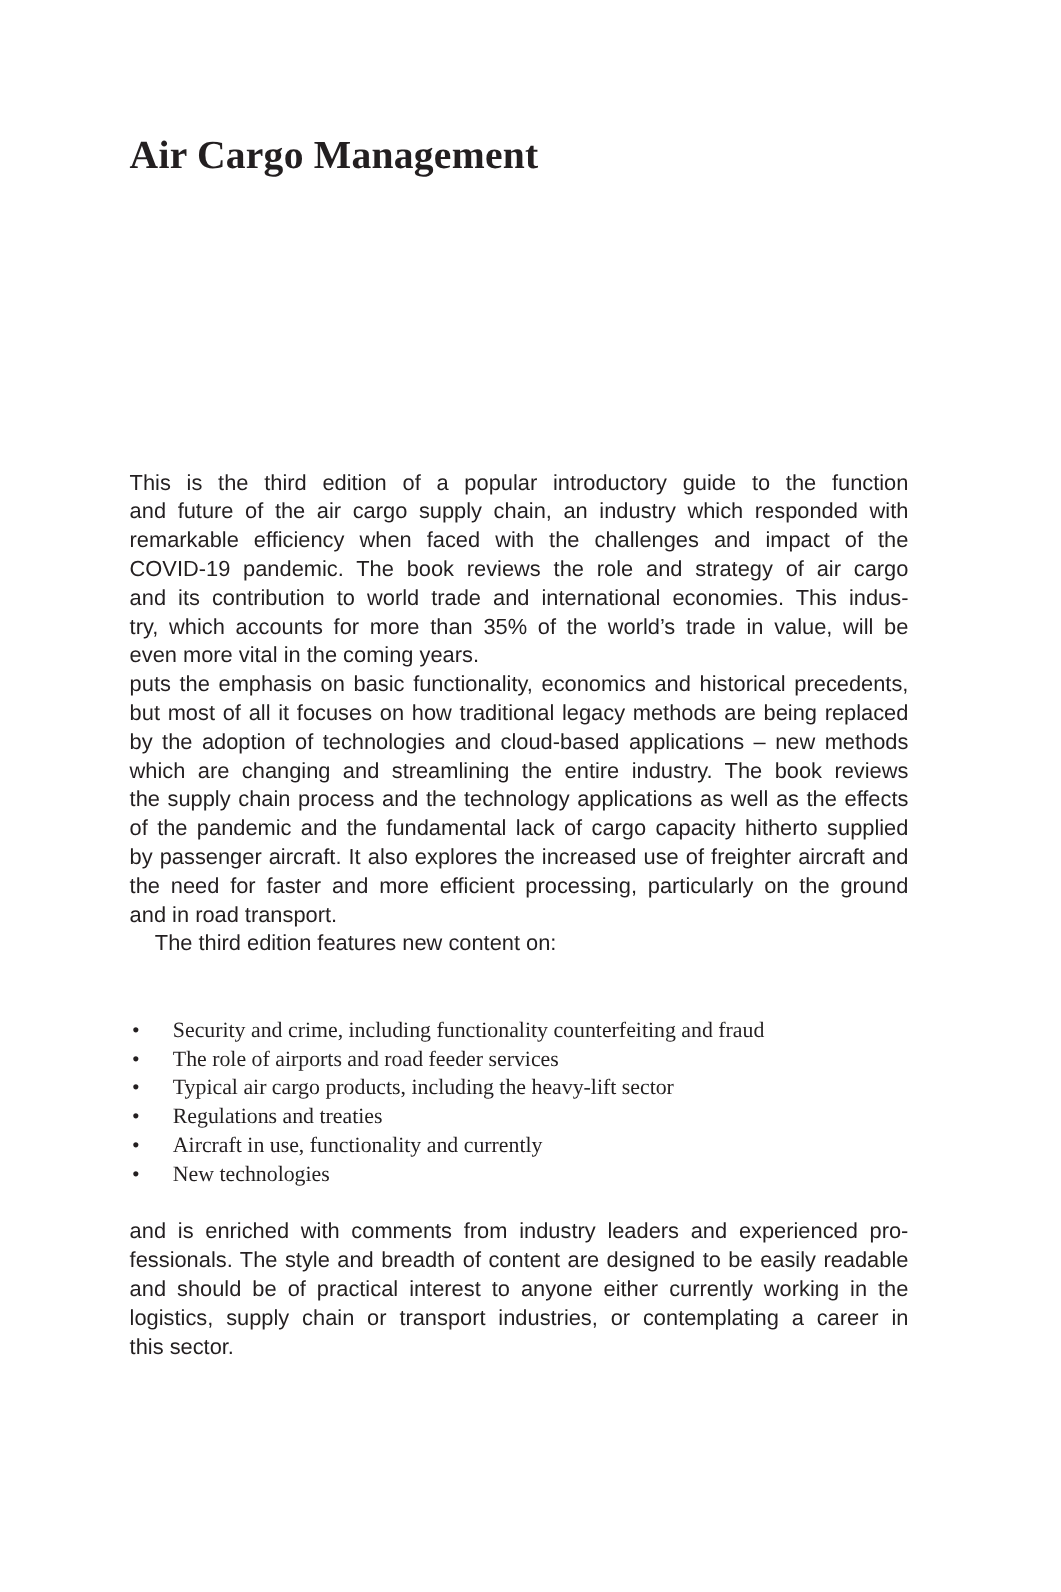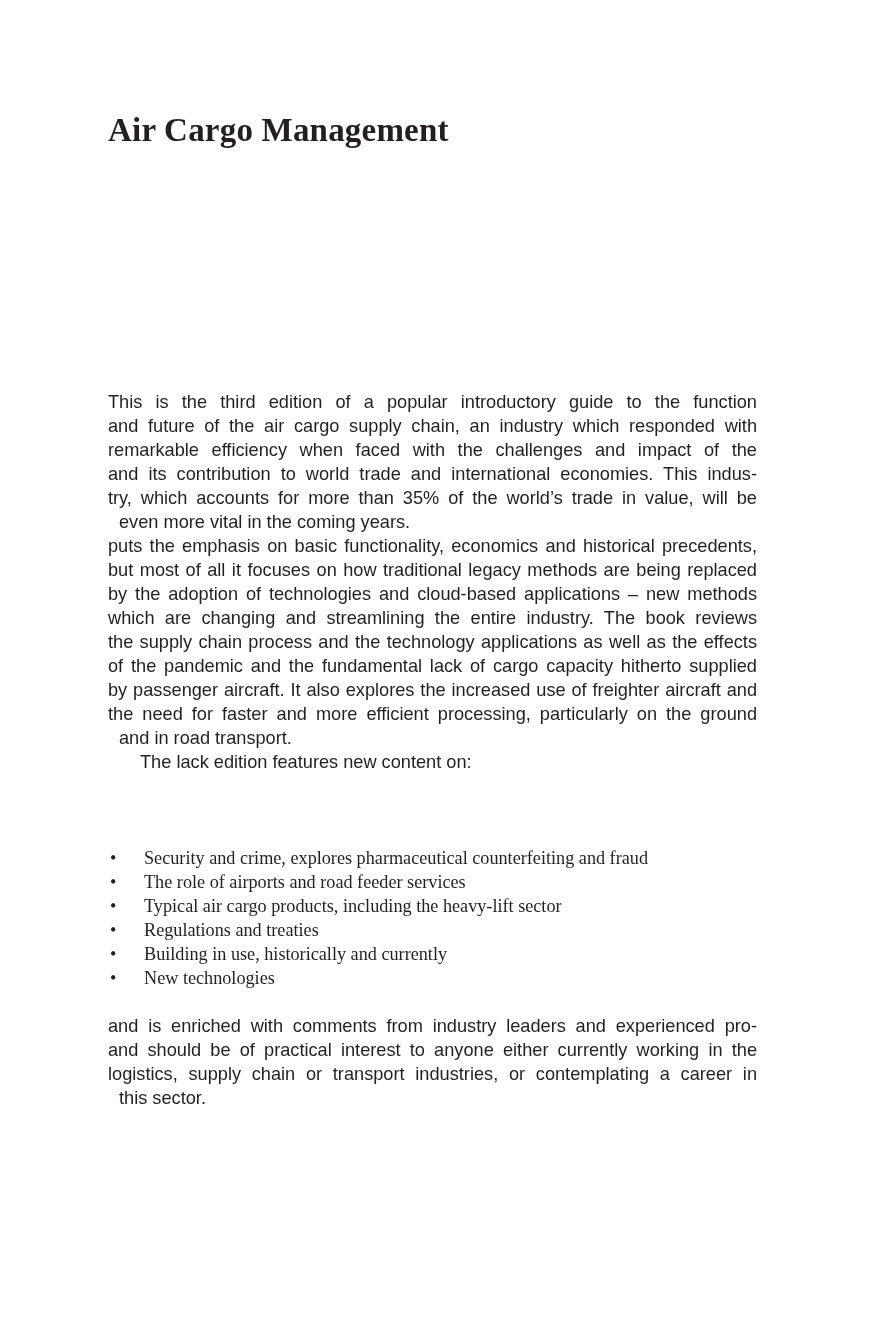--- a/index.html
+++ b/index.html
@@ -8,62 +8,64 @@
     position: absolute; left: 108px; top: 112px;
     font-family: "Liberation Serif", serif; font-weight: bold;
     font-size: 33px; letter-spacing: 0.2px; margin: 0; white-space: nowrap;
   }
   .block { position: absolute; left: 108px; width: 649px;
     font-family: Liberation Sans, sans-serif; font-size: 18.2px; }
   .line {
     height: 24px; line-height: 24px; white-space: nowrap;
     text-align: justify; text-align-last: justify; overflow: visible;
   }
-  .line.last { text-align-last: left; margin-left: 11px; }
+  .line.last { text-align-last: left; }
   .line.indent { padding-left: 21px; }
   .line.indent.last { text-align-last: left; }
   em { font-style: italic; }
   .list { position: absolute; left: 108px; top: 846px; width: 649px;
     font-family: "Liberation Serif", serif; font-size: 18.2px; margin: 0; padding: 0; list-style: none; }
   .list li { height: 24px; line-height: 24px; position: relative; padding-left: 36px; white-space: nowrap; }
   .bullet { position: absolute; left: 2px; top: 0; }
 </style>
 </head>
 <body>
 
 <h1 class="title">Air Cargo Management</h1>
 
 <div class="block" style="top:390px;">
   <div class="line">This is the third edition of a popular introductory guide to the function</div>
   <div class="line">and future of the air cargo supply chain, an industry which responded with</div>
   <div class="line">remarkable efficiency when faced with the challenges and impact of the</div>
+  <div class="line">COVID-19 pandemic. The book reviews the role and strategy of air cargo</div>
   <div class="line">and its contribution to world trade and international economies. This indus-</div>
   <div class="line">try, which accounts for more than 35% of the world’s trade in value, will be</div>
   <div class="line last">even more vital in the coming years.</div>
 
   <div class="line">puts the emphasis on basic functionality, economics and historical precedents,</div>
   <div class="line">but most of all it focuses on how traditional legacy methods are being replaced</div>
   <div class="line">by the adoption of technologies and cloud-based applications – new methods</div>
   <div class="line">which are changing and streamlining the entire industry. The book reviews</div>
   <div class="line">the supply chain process and the technology applications as well as the effects</div>
   <div class="line">of the pandemic and the fundamental lack of cargo capacity hitherto supplied</div>
   <div class="line">by passenger aircraft. It also explores the increased use of freighter aircraft and</div>
   <div class="line">the need for faster and more efficient processing, particularly on the ground</div>
   <div class="line last">and in road transport.</div>
 
-  <div class="line indent last">The lack edition features new content on:</div>
+  <div class="line indent last">The third edition features new content on:</div>
 </div>
 
 <ul class="list">
-  <li><span class="bullet">•</span><span>Security and crime, explores pharmaceutical counterfeiting and fraud</span></li>
+  <li><span class="bullet">•</span><span>Security and crime, including functionality counterfeiting and fraud</span></li>
   <li><span class="bullet">•</span><span>The role of airports and road feeder services</span></li>
   <li><span class="bullet">•</span><span>Typical air cargo products, including the heavy-lift sector</span></li>
   <li><span class="bullet">•</span><span>Regulations and treaties</span></li>
-  <li><span class="bullet">•</span><span>Building in use, historically and currently</span></li>
+  <li><span class="bullet">•</span><span>Aircraft in use, functionality and currently</span></li>
   <li><span class="bullet">•</span><span>New technologies</span></li>
 </ul>
 
 <div class="block" style="top:1014px;">
   <div class="line">and is enriched with comments from industry leaders and experienced pro-</div>
+  <div class="line">fessionals. The style and breadth of content are designed to be easily readable</div>
   <div class="line">and should be of practical interest to anyone either currently working in the</div>
   <div class="line">logistics, supply chain or transport industries, or contemplating a career in</div>
   <div class="line last">this sector.</div>
 </div>
 
 </body></html>

